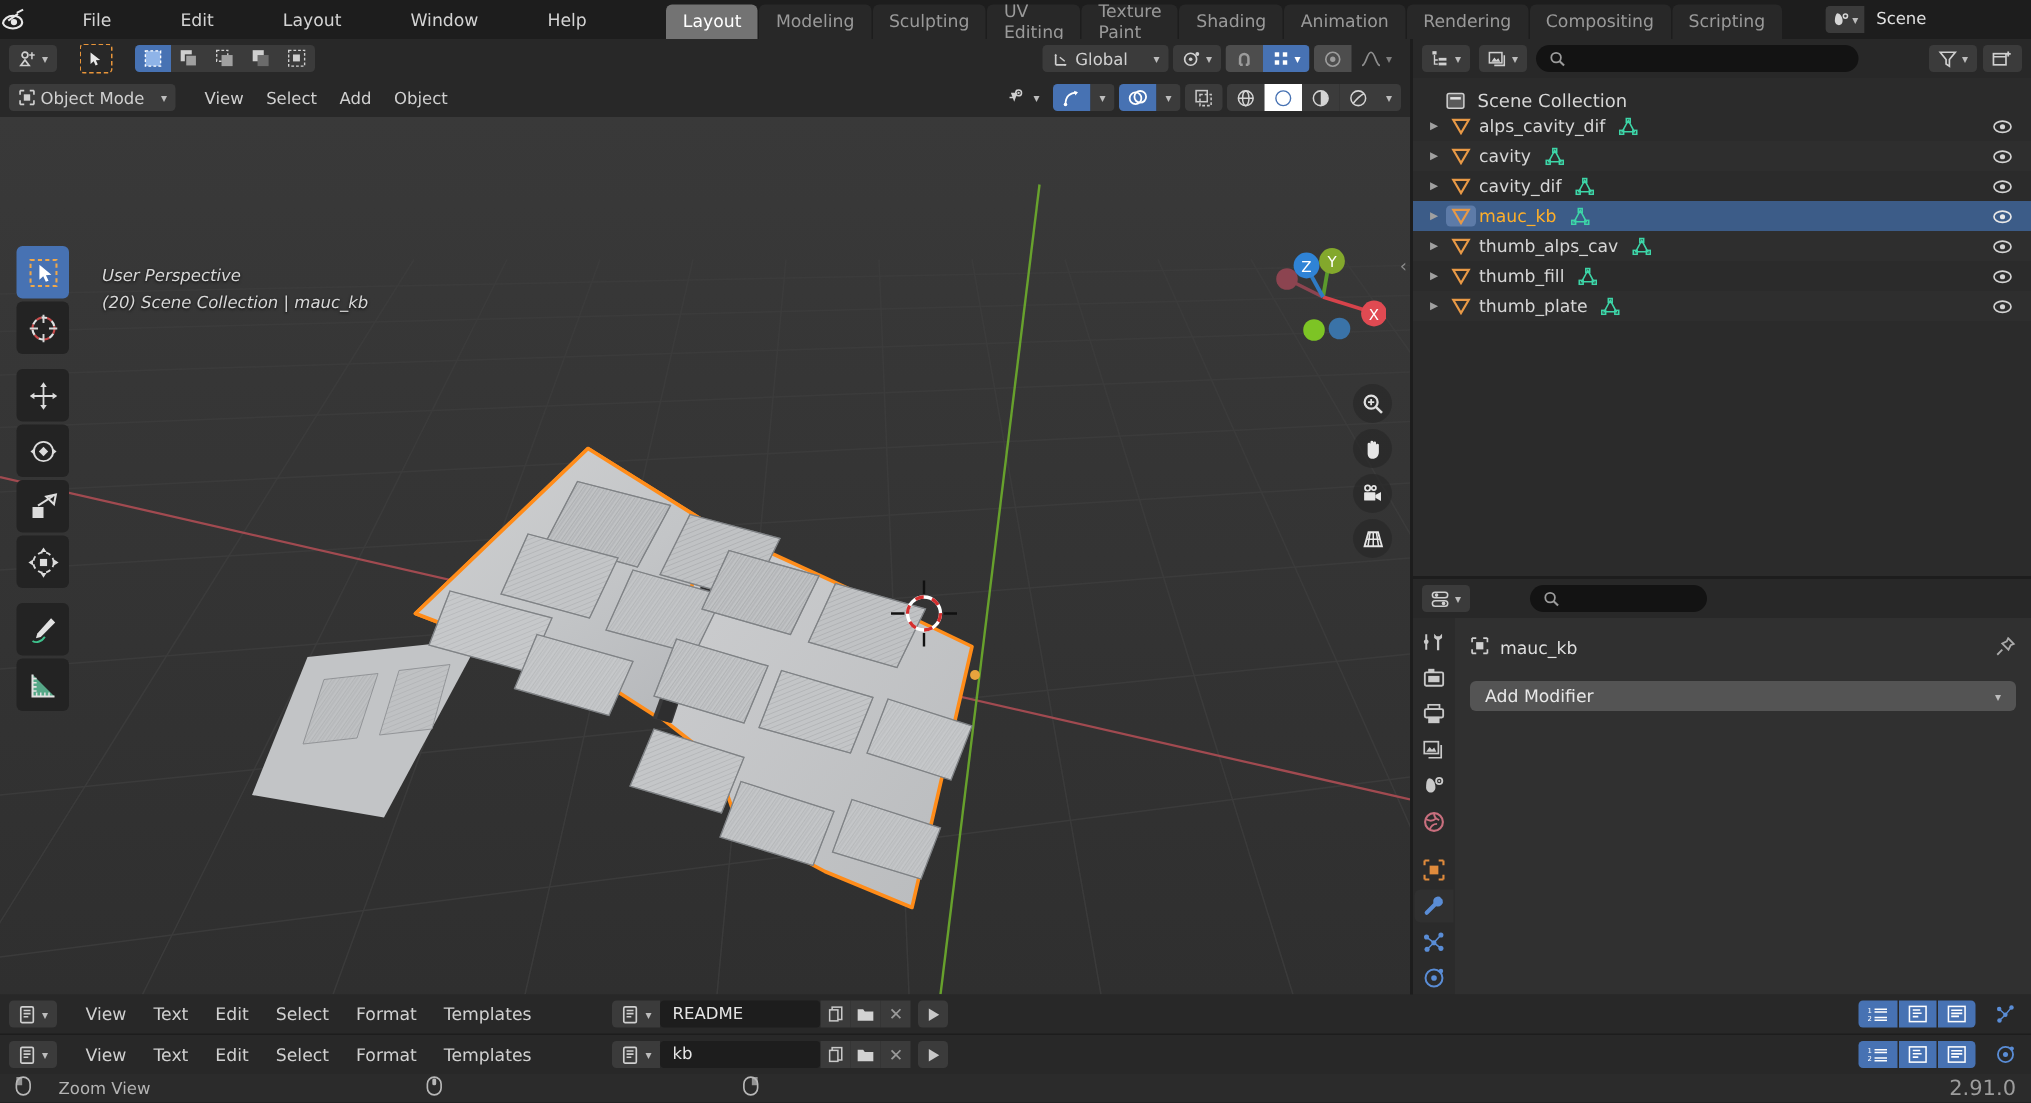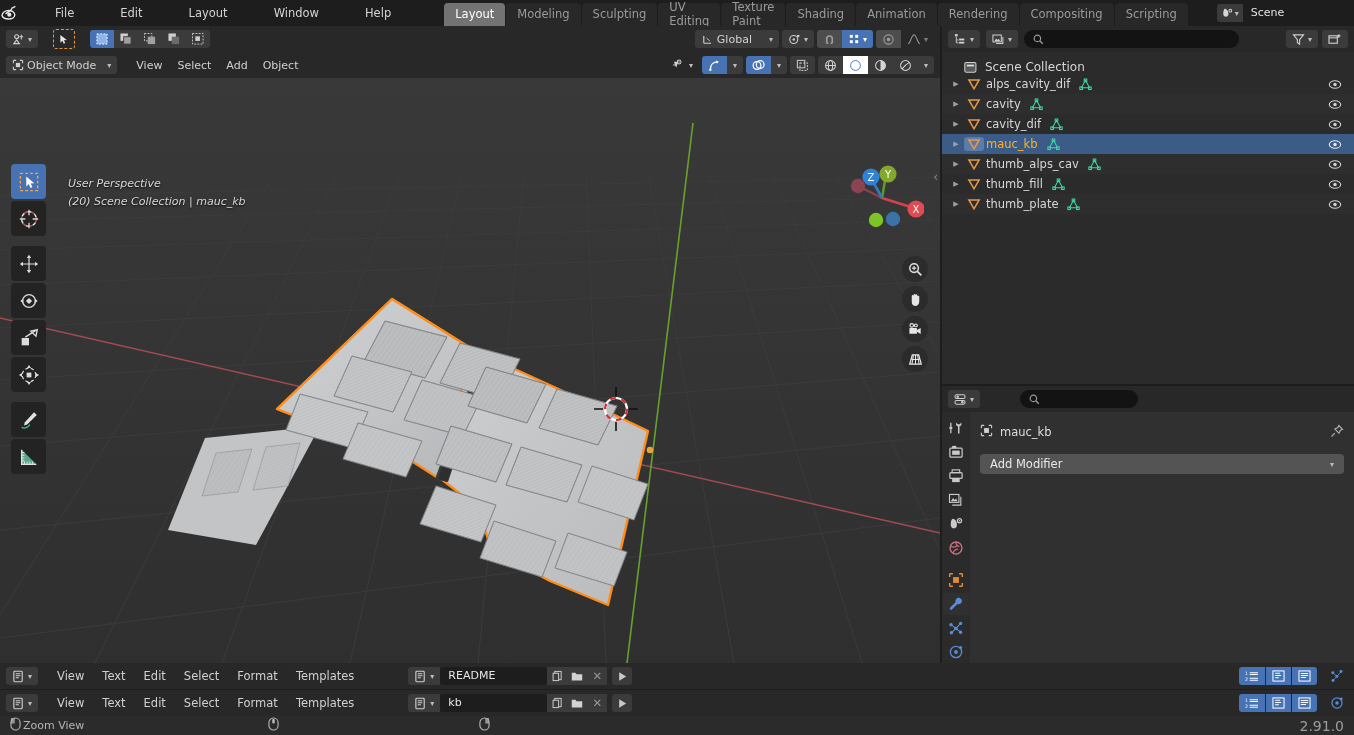--- a/index.html
+++ b/index.html
@@ -110,21 +110,21 @@
   .te-field{height:18px;background:#1d1d1d;border-radius:3px;padding:0 8px;line-height:18px;
     width:107px;color:#e5e5e5;font-size:11px;}
   .te-sq{width:20px;height:18px;background:#3b3b3b;display:flex;align-items:center;justify-content:center;color:#c8c8c8;}
   .te-right{position:absolute;width:414px;height:26px;display:flex;align-items:center;gap:2px;padding-left:6px;background:#282828;}
   .te-right.one{left:940px;top:663px;}
   .te-right.two{left:940px;top:690px;}
 
   
   .statusbar{position:absolute;left:0;top:716px;width:1354px;height:19px;background:#2b2b2b;
     display:flex;align-items:center;padding:0 10px;font-size:11px;color:#b4b4b4;}
-  .sb-item{display:flex;align-items:center;gap:2px;}
+  .sb-item{display:flex;align-items:center;gap:18px;}
   .sb-version{margin-left:auto;color:#9d9d9d;font-size:14px;}
 </style>
 </head>
 <body>
 
 <div class="app">
 
   <div class="topbar">
     <div class="blender-logo">
       <svg width="18" height="18" viewBox="0 0 18 18">

